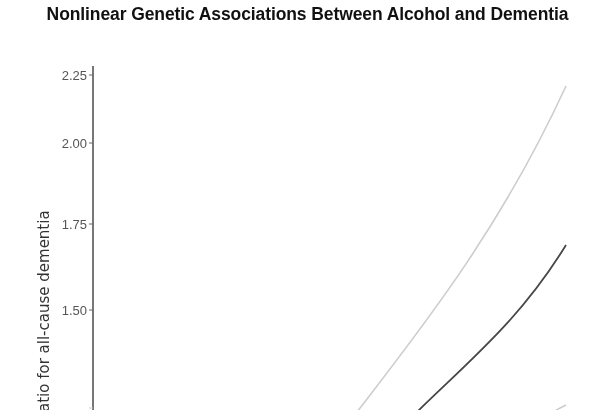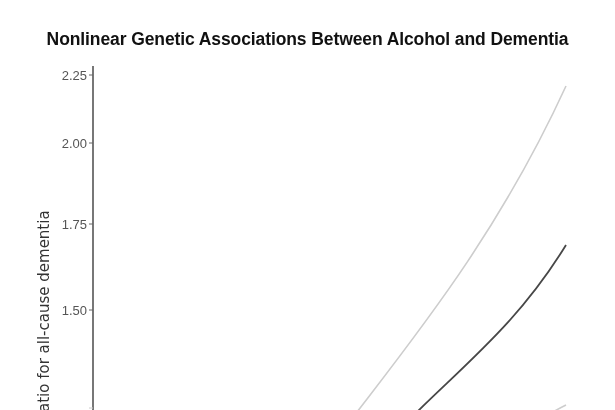--- a/index.html
+++ b/index.html
@@ -1,21 +1,20 @@
 <!DOCTYPE html>
 <html><head>
   <meta charset="utf-8">
   <style>
     html, body { margin: 0; padding: 0; background: #ffffff; }
     body { width: 615px; height: 410px; overflow: hidden; position: relative; font-family: "Liberation Sans", sans-serif; }
     .title {
       position: absolute; left: 0; top: 4px; width: 615px; text-align: center;
       font-family: "Liberation Sans", sans-serif; font-weight: bold; font-size: 17.5px; color: #111111;
       letter-spacing: -0.1px;
-      margin-top: 25px;
     }
     svg.plot { position: absolute; left: 0; top: 0; }
     .tick-label { font-family: "Liberation Sans", sans-serif; font-size: 13px; fill: #555555; }
   </style>
 </head>
 <body>
 
 <div class="title">Nonlinear Genetic Associations Between Alcohol and Dementia</div>
 
 <svg class="plot" width="615" height="410" viewBox="0 0 615 410">

